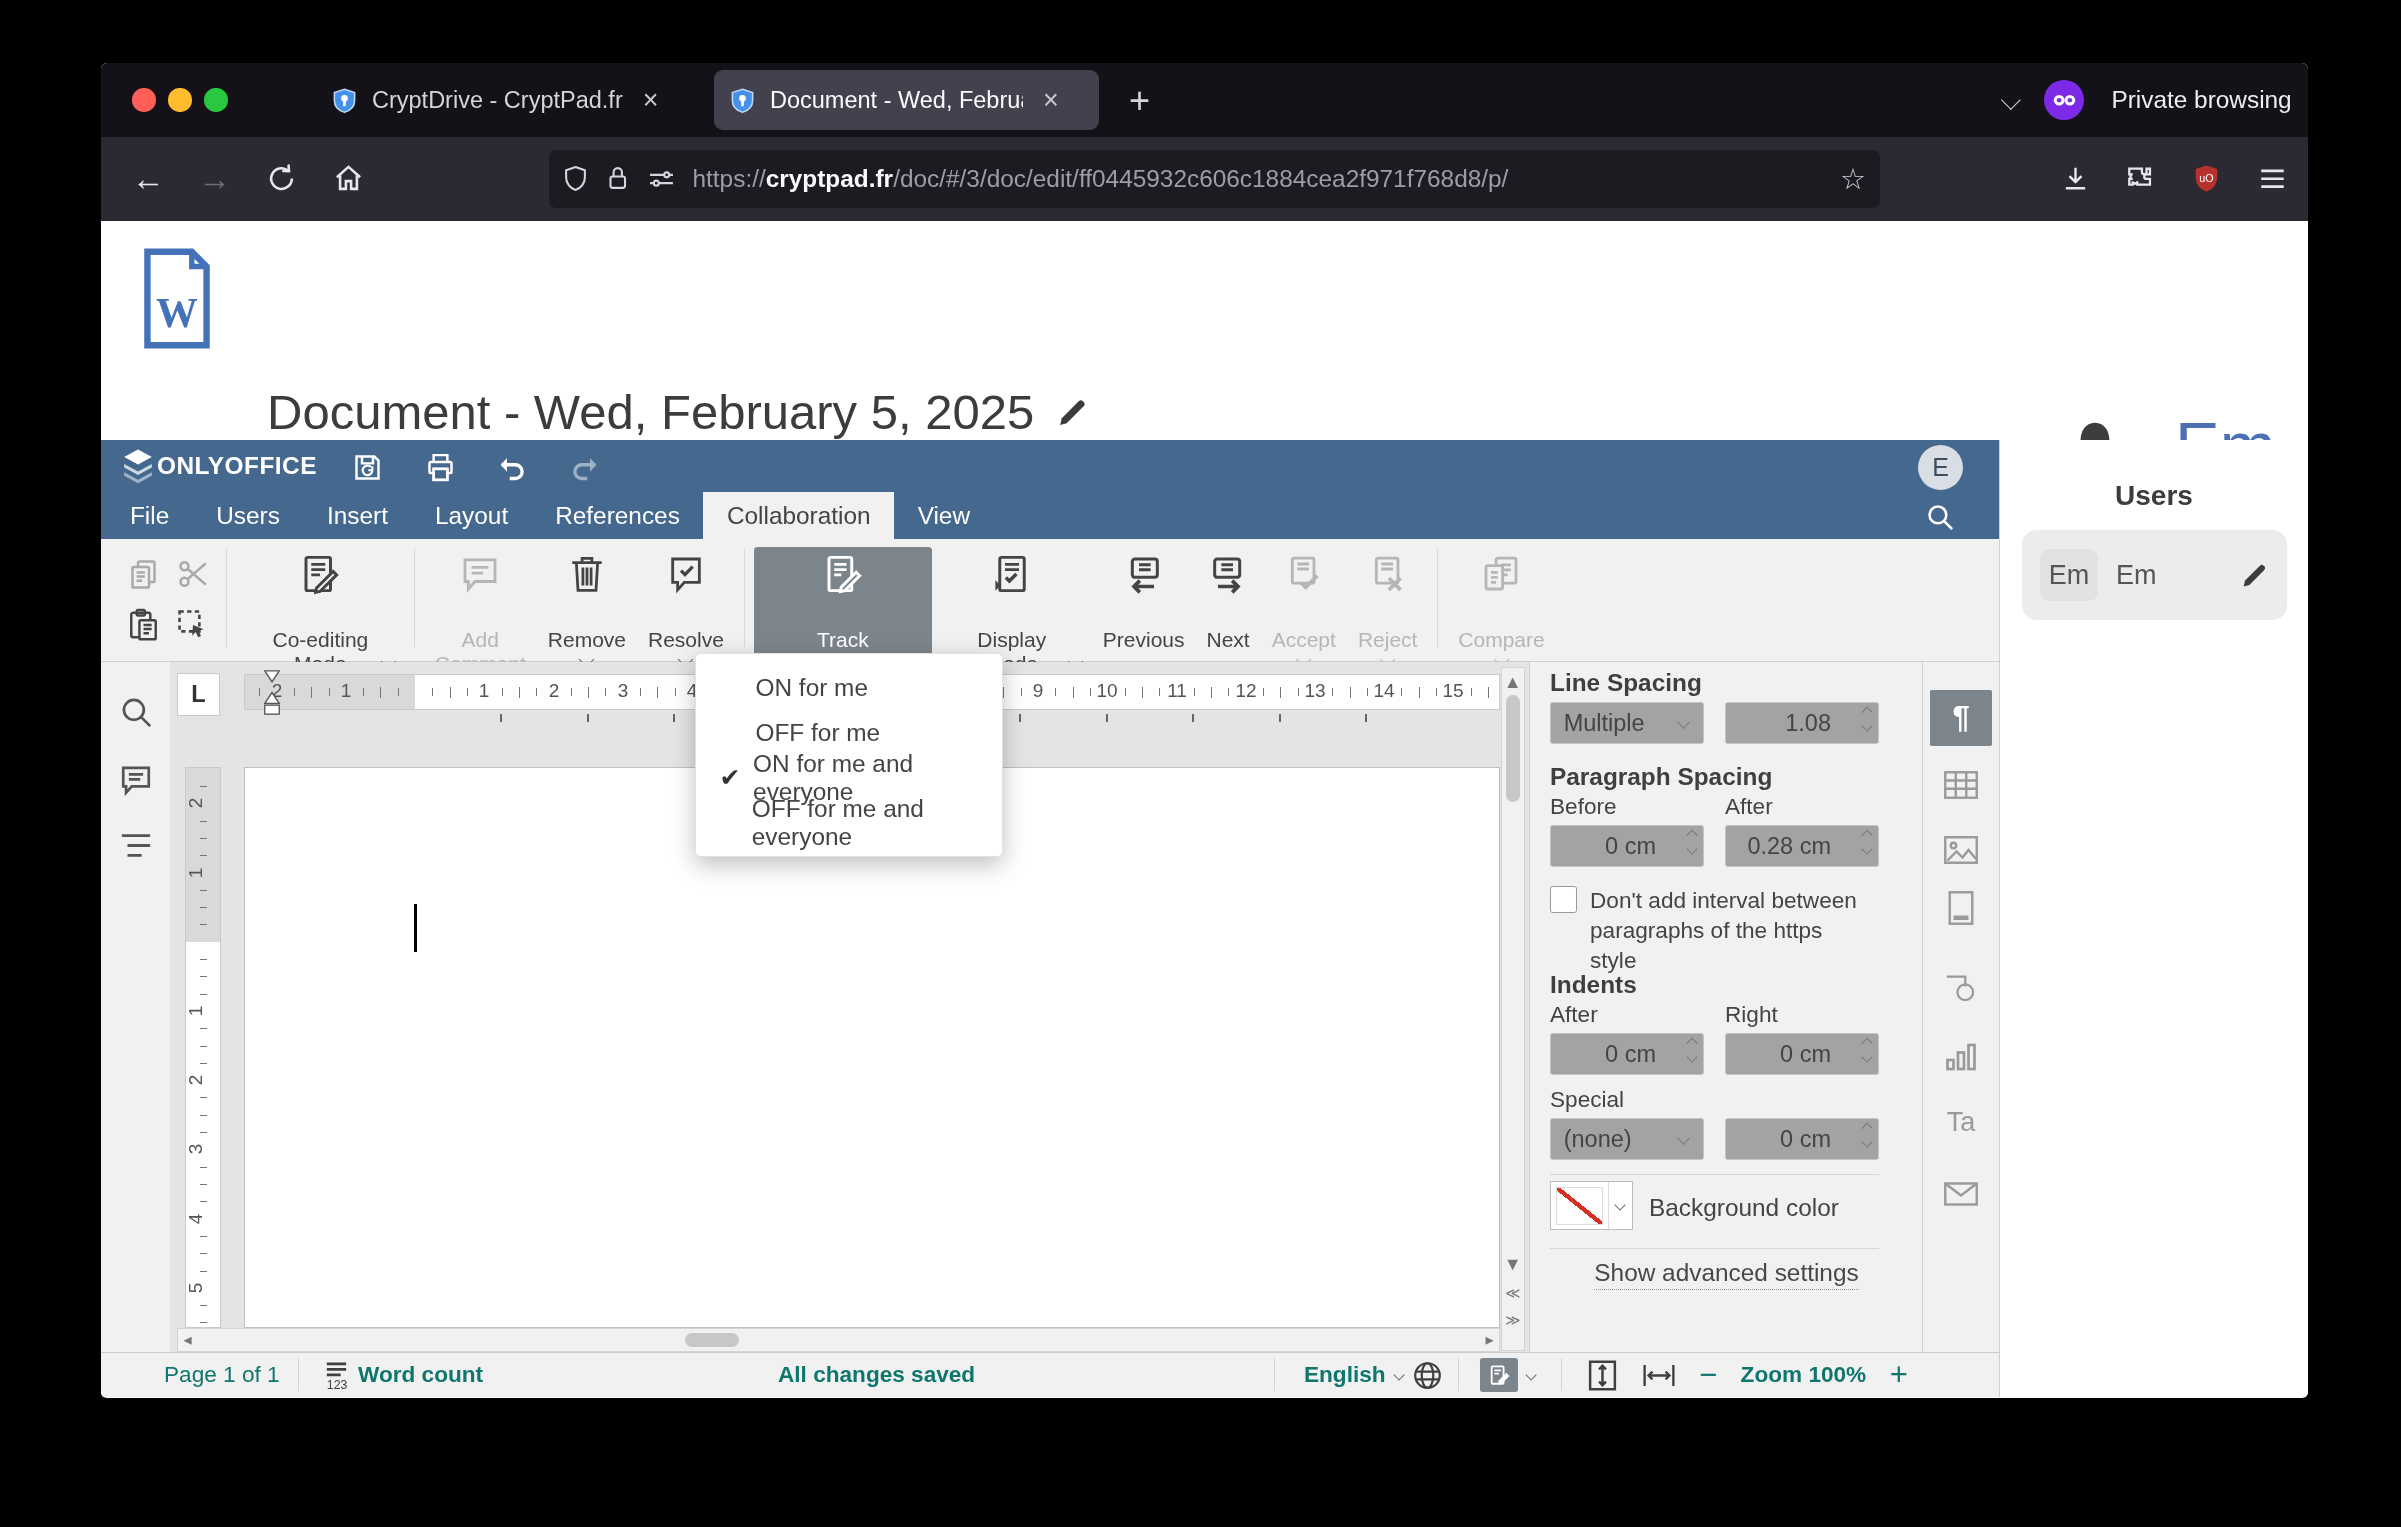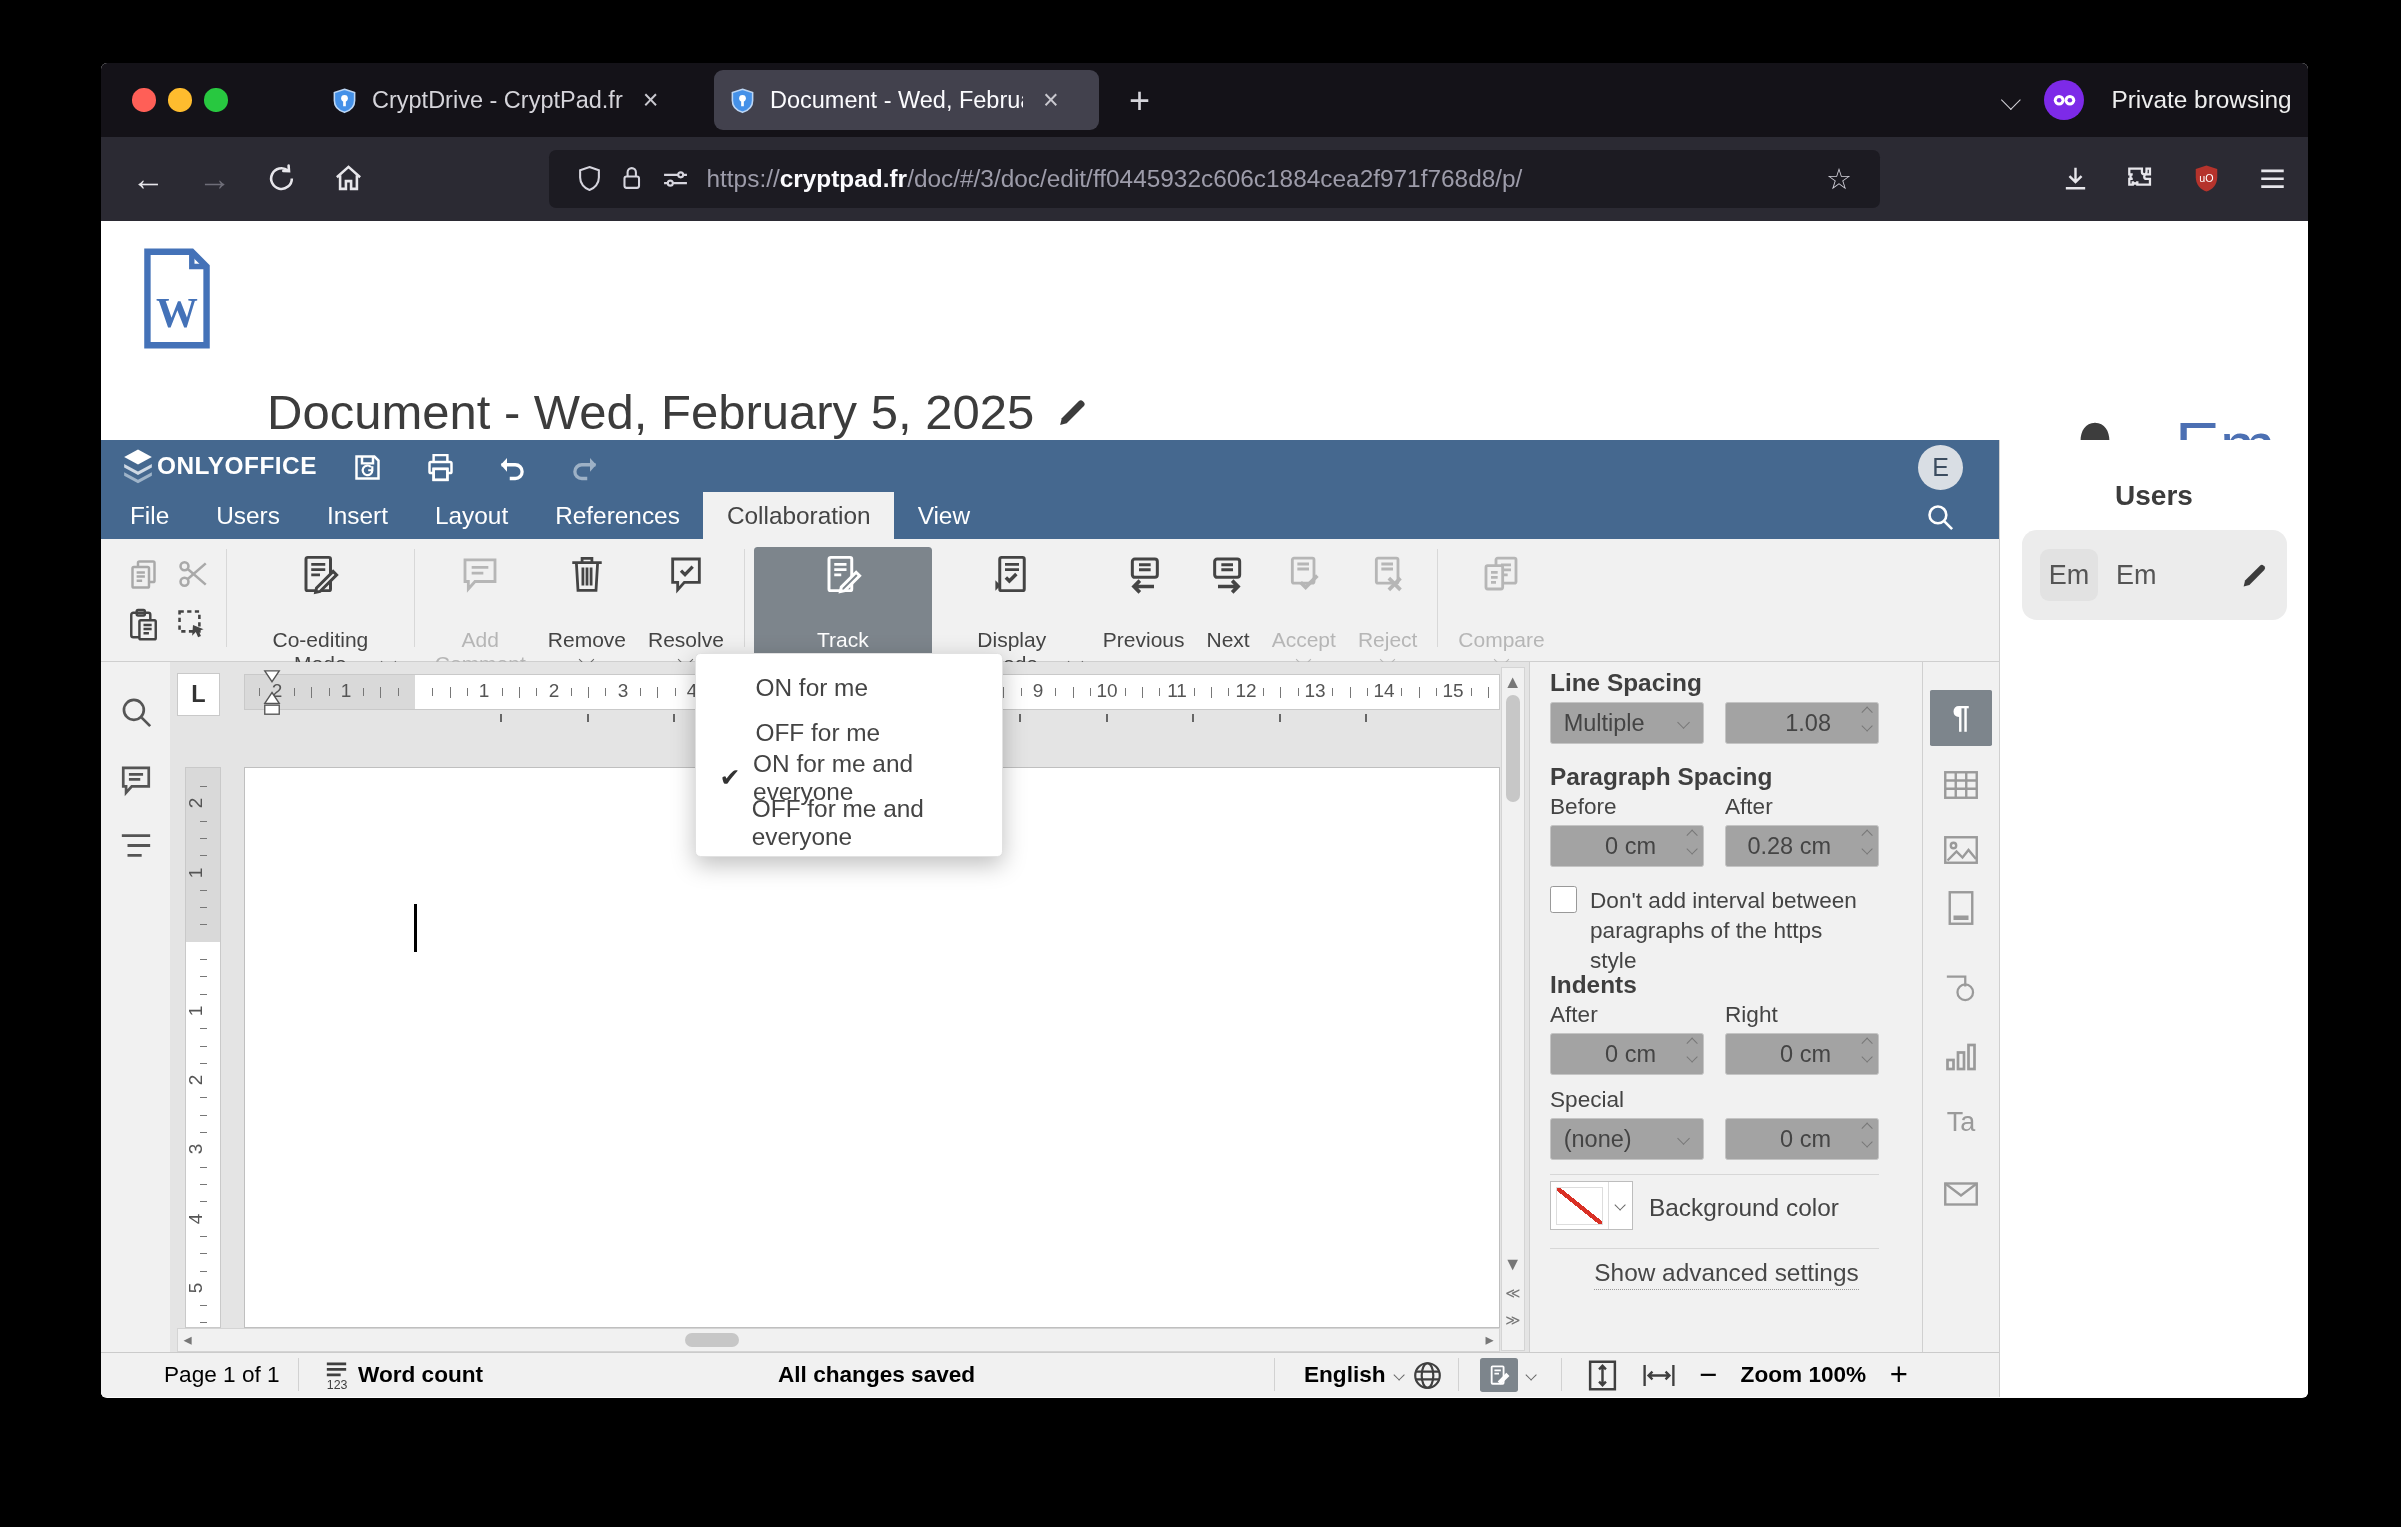--- a/index.html
+++ b/index.html
@@ -18,21 +18,21 @@
   .tab.active{background:#42414d;border-radius:9px;color:#fbfbfe;}
   .tab.active .ttl{max-width:253px;}
   .newtab{position:absolute;left:1017px;top:16.3px;width:43px;height:43px;color:#d5d4da;font-size:36px;
           display:flex;align-items:center;justify-content:center;}
   .tr-clust{position:absolute;right:16.3px;top:0;height:74px;display:flex;align-items:center;gap:27px;color:#eee;}
   .mask-badge{width:40px;height:40px;border-radius:50%;background:#7d2ae8;display:flex;align-items:center;justify-content:center;}
   .navbar{position:absolute;left:0;top:74px;width:100%;height:84px;background:#2b2a33;}
   .nav-ic{position:absolute;top:18px;width:47px;height:47px;display:flex;align-items:center;justify-content:center;
           color:#e7e6eb;font-size:33px;}
   .urlbar{position:absolute;left:448px;top:12.7px;width:1331px;height:58px;background:#1c1b22;border-radius:7.2px;
-          display:flex;align-items:center;padding:0 28px;box-sizing:border-box;gap:18px;}
+          display:flex;align-items:center;padding:0 14px;box-sizing:border-box;gap:18px;}
   .url-txt{font-size:24.4px;white-space:nowrap;overflow:hidden;flex:1;}
   .url-dim{color:#9d9caa;} .url-dom{color:#fbfbfe;font-weight:bold;}
   .star{color:#d0cfd8;font-size:29px;}
   
   .padhead{position:absolute;left:0;top:158px;width:100%;height:219px;background:#fff;}
   .padtitle{position:absolute;left:166px;top:163px;font-size:49px;color:#3c3c3c;font-weight:500;
             display:flex;align-items:center;gap:22px;}
   .saved{position:absolute;left:174px;top:261px;font-size:24.4px;color:#5a5a5a;}
   .hbtn{position:absolute;top:310px;height:63px;border-radius:7.2px;display:flex;align-items:center;
         justify-content:center;gap:12.7px;font-size:27px;color:#3f3f3f;background:#ededee;box-sizing:border-box;}
@@ -117,21 +117,21 @@
       linear-gradient(to top right,transparent 46%,#d93025 46%,#d93025 54%,transparent 54%);}
   .swatch .dd{width:23.5px;border-left:0.9px solid #ddd;display:flex;align-items:center;justify-content:center;}
   .advlink{position:absolute;left:0;top:597px;width:100%;text-align:center;font-size:24.4px;color:#474747;}
   .advlink span{border-bottom:1.8px dotted #9a9a9a;padding-bottom:2.7px;}
   
   .istrip{position:absolute;left:1821px;top:0;width:77px;height:690px;background:#f1f1f1;border-left:0.9px solid #d0d0d0;box-sizing:border-box;}
   .sic{position:absolute;left:50%;transform:translate(-50%,-50%);display:flex;align-items:center;justify-content:center;}
   .sic.active{width:62px;height:56px;background:#7d858c;border-radius:1.8px;}
   
   .statusbar{position:absolute;left:0;top:912px;width:100%;height:45px;background:#f1f1f1;border-top:0.9px solid #cbcbcb;
-             box-sizing:border-box;font-size:22.6px;color:#000000;padding-left:17px;}
+             box-sizing:border-box;font-size:22.6px;color:#0f766e;padding-left:17px;}
   .sb{position:absolute;top:0;height:100%;display:flex;align-items:center;gap:9px;}
   .sbdiv{position:absolute;top:5.4px;height:33px;width:0.9px;background:#d2d2d2;}
   .tc-mini{width:38px;height:34px;background:#7d858c;border-radius:2.7px;display:flex;align-items:center;justify-content:center;}
   
   .users-title{position:absolute;left:0;top:40px;width:100%;text-align:center;font-size:28px;font-weight:bold;color:#3c3c3c;}
   .usercard{position:absolute;left:22px;top:90px;width:265px;height:90px;background:#ececec;border-radius:14.5px;
             display:flex;align-items:center;padding:0 18px;box-sizing:border-box;gap:18px;}
   .userchip{width:58px;height:52px;background:#e2e2e2;border-radius:9px;display:flex;align-items:center;justify-content:center;
             font-size:27px;color:#555;}
   .username{flex:1;font-size:27px;color:#555;}

